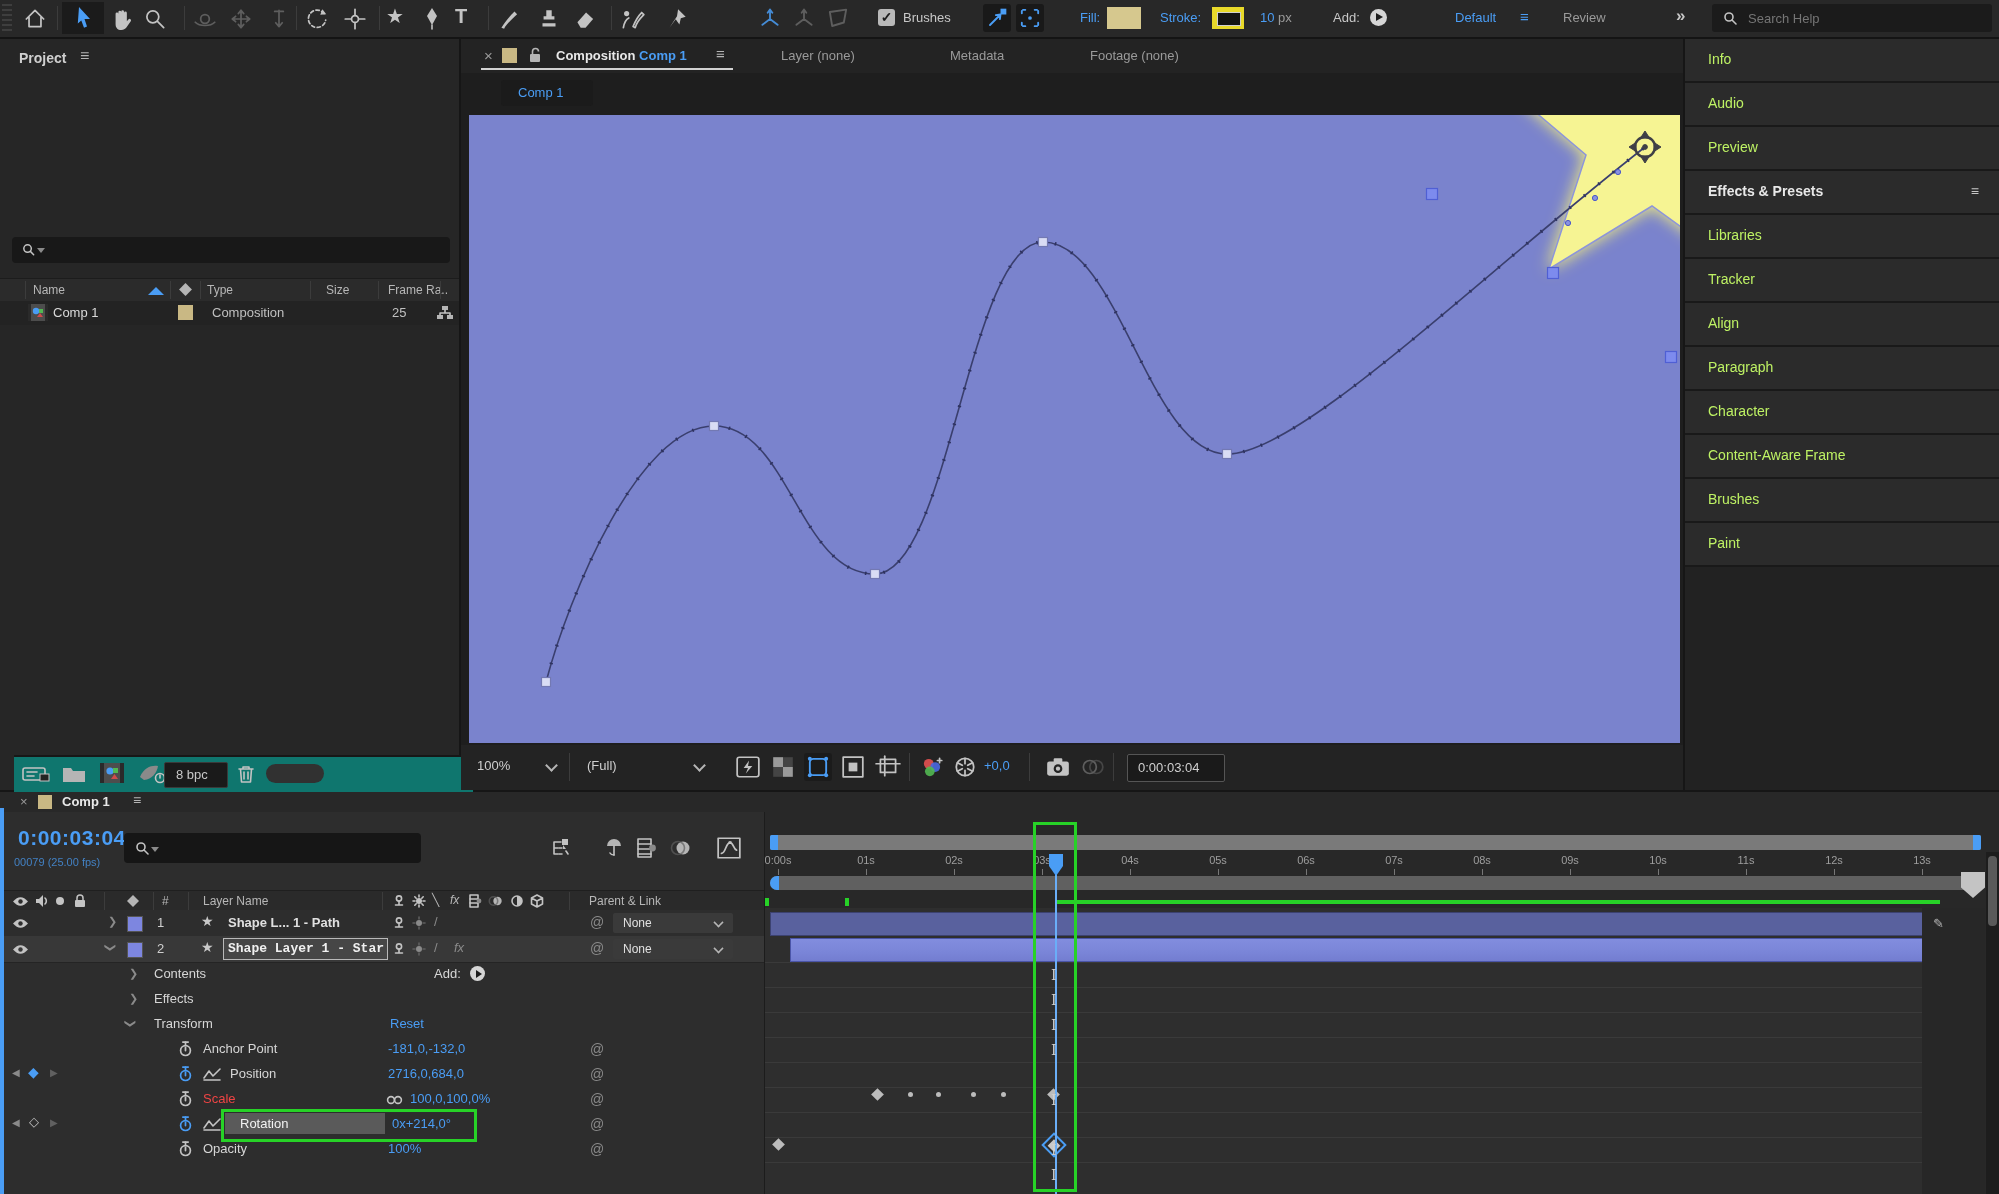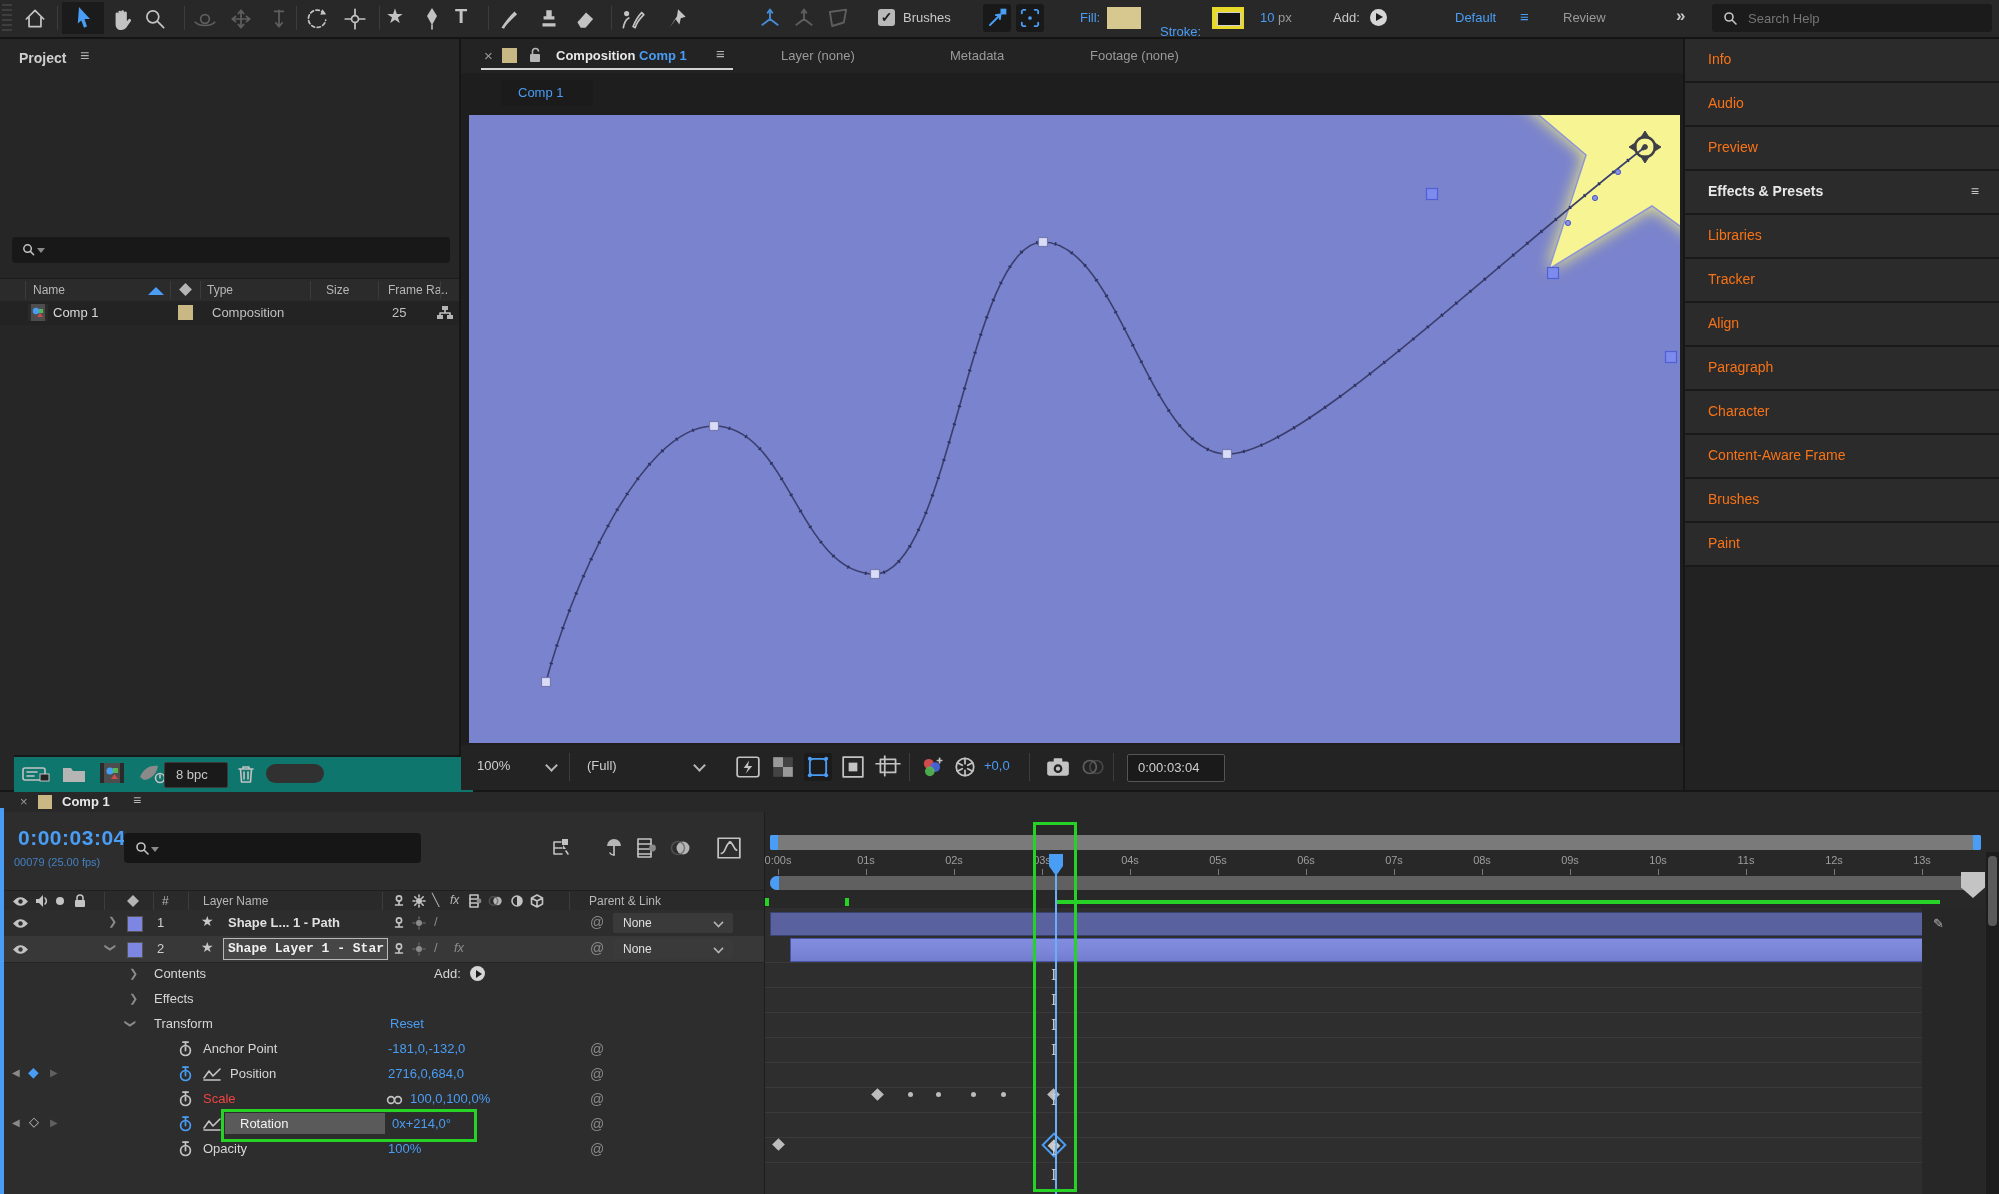--- a/index.html
+++ b/index.html
@@ -14,21 +14,21 @@
   svg{display:block;}
   .ic{stroke:#c3c3c3;fill:none;stroke-width:1.6;stroke-linecap:round;stroke-linejoin:round;}
   .icg{stroke:#5e5e5e;fill:none;stroke-width:1.6;stroke-linecap:round;stroke-linejoin:round;}
   .icb{stroke:#4a9df5;fill:none;stroke-width:1.6;stroke-linecap:round;stroke-linejoin:round;}
   .vdiv{width:1px;background:#3c3c3c;}
   .kf{width:9px;height:9px;background:#bcbcbc;transform:rotate(45deg);}
   .kdot{width:5px;height:5px;border-radius:50%;background:#bcbcbc;}
   .ibeam{font-family:"DejaVu Serif",serif;font-size:14px;color:#d0d0d0;line-height:14px;}
   .chev{width:7px;height:7px;border-right:2px solid #b5b5b5;border-bottom:2px solid #b5b5b5;transform:rotate(45deg);}
   .rp-item{position:absolute;left:0;width:314px;height:42px;background:#2b2b2b;border-bottom:2px solid #191919;}
-  .rp-item span{position:absolute;left:23px;top:12px;font-size:14px;color:#f97316;}
+  .rp-item span{position:absolute;left:23px;top:12px;font-size:14px;color:#bef264;}
   .tick{position:absolute;width:1px;height:6px;background:#777;}
   .rlabel{position:absolute;width:44px;text-align:center;font-size:11px;color:#9e9e9e;}
   .greenbox{position:absolute;border:3px solid #27d227;z-index:40;}
   .nonebox{position:absolute;width:120px;height:20px;background:#3a3a3a;border-radius:2px;}
   .nonebox span{position:absolute;left:10px;top:3px;font-size:12px;color:#e0e0e0;}
   .nonebox .chev{position:absolute;right:10px;top:5px;transform:rotate(45deg) scale(.8);}
   .swatchlayer{width:14px;height:14px;background:#7d86e0;border:1px solid #555;}
   .sep-r{position:absolute;left:0;width:1157px;height:1px;background:#3a3a3a;}
 </style>
 </head>
@@ -154,21 +154,21 @@
     </div>
     <div class="ab" style="left:1016px;top:4px;width:28px;height:28px;background:#191919;border-radius:3px;">
       <svg width="28" height="28" viewBox="0 0 24 24">
           <path class="icb" d="M5 8 V5 H8 M16 5 H19 V8 M19 16 V19 H16 M8 19 H5 V16" stroke-dasharray="2 2"></path>
           <circle cx="12" cy="12" r="1.6" fill="#4a9df5"></circle>
         </svg>
     </div>
 
     <div class="ab tx blue" style="left:1080px;top:10px;">Fill:</div>
     <div class="ab" style="left:1107px;top:7px;width:34px;height:22px;background:#d6c88e;"></div>
-    <div class="ab tx blue" style="left:1160px;top:10px;margin-top:14px;">Stroke:</div>
+    <div class="ab tx blue" style="left:1160px;top:10px;">Stroke:</div>
     <div class="ab" style="left:1212px;top:7px;width:32px;height:22px;background:#e8d92a;">
       <div class="ab" style="left:5px;top:5px;width:22px;height:12px;background:#141414;border:1px solid #cfcfcf;"></div>
     </div>
     <div class="ab tx" style="left:1260px;top:10px;"><span class="blue">10</span> <span class="dim">px</span></div>
     <div class="ab tx" style="left:1333px;top:10px;">Add:</div>
     <div class="ab" style="left:1370px;top:9px;width:17px;height:17px;border-radius:50%;background:#d6d6d6;">
       <div style="position:absolute;left:6px;top:4px;width:0;height:0;border-left:7px solid #1d1d1d;border-top:4.5px solid transparent;border-bottom:4.5px solid transparent;"></div>
     </div>
 
     <div class="ab tx blue" style="left:1455px;top:10px;">Default</div>

